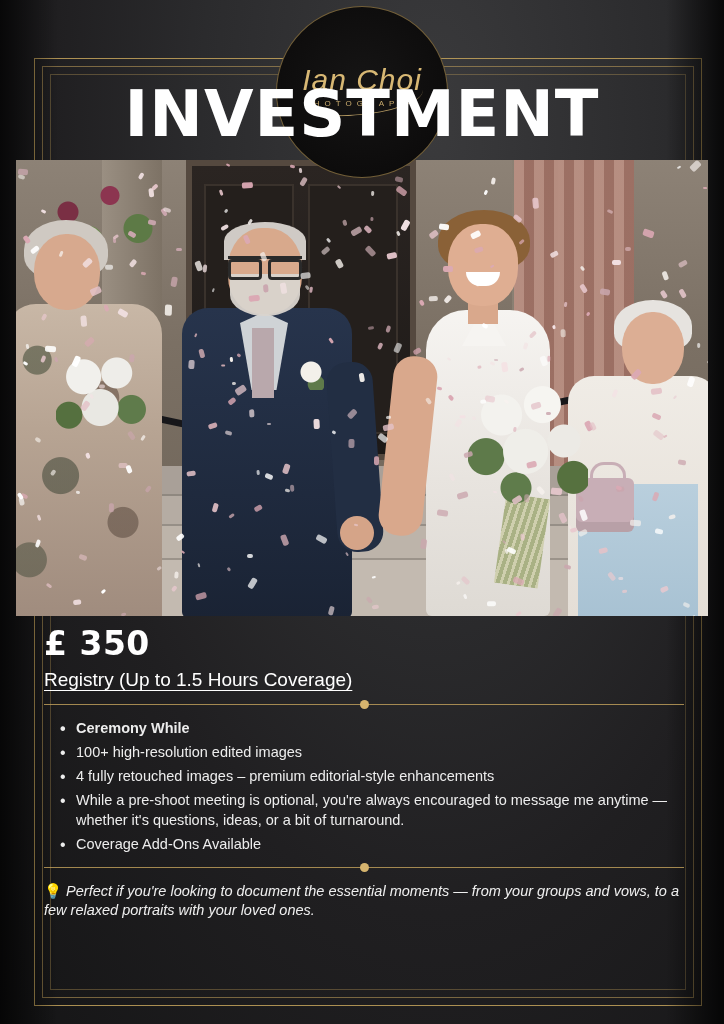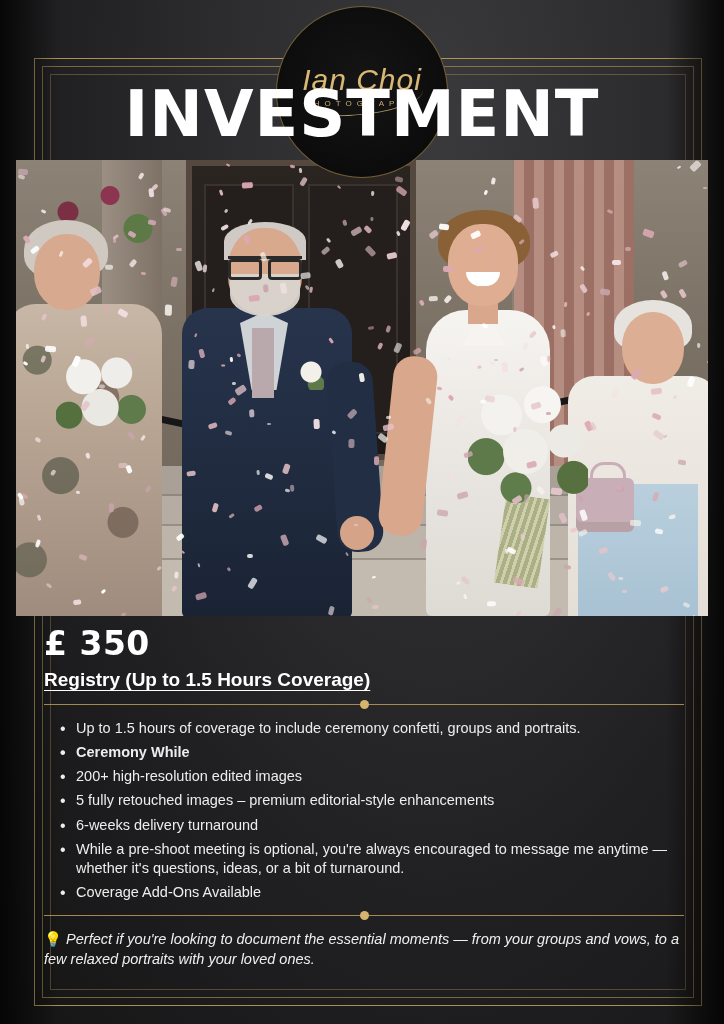--- a/index.html
+++ b/index.html
@@ -341,21 +341,21 @@
   .price {
     font-family: "DejaVu Sans", sans-serif;
     font-weight: bold;
     font-size: 33px;
     color: #ffffff;
     letter-spacing: .5px;
     margin-bottom: 6px;
   }
   .pkg-title {
     font-size: 19px;
-    font-weight: bold;
+    font-weight: normal;
     color: #ffffff;
     text-decoration: underline;
     text-underline-offset: 4px;
   }
   .divider {
     position: relative;
     height: 14px;
     margin: 6px 0 8px 0;
   }
   .divider:before {
@@ -736,25 +736,23 @@
     </div>
   </div>
 
   <div class="content">
     <div class="price">£ 350</div>
     <div class="pkg-title">Registry (Up to 1.5 Hours Coverage)</div>
 
     <div class="divider"></div>
 
     <ul class="features" id="feature-list">
-        <li>Up to 1.5 hours of coverage to include ceremony confetti, groups and portraits.</li>
         <li class="bold">Ceremony While</li>
-        <li>200+ high-resolution edited images</li>
-        <li>5 fully retouched images – premium editorial-style enhancements</li>
-        <li>6-weeks delivery turnaround</li>
+        <li>100+ high-resolution edited images</li>
+        <li>4 fully retouched images – premium editorial-style enhancements</li>
         <li>While a pre-shoot meeting is optional, you're always encouraged to message me anytime — whether it's questions, ideas, or a bit of turnaround.</li>
         <li>Coverage Add-Ons Available</li>
       </ul>
 
     <div class="divider"></div>
 
     <div class="note">
       <span class="bulb">💡</span>
       <span>Perfect if you're looking to document the essential moments — from your groups and vows, to a few relaxed portraits with your loved ones.</span>
     </div>

